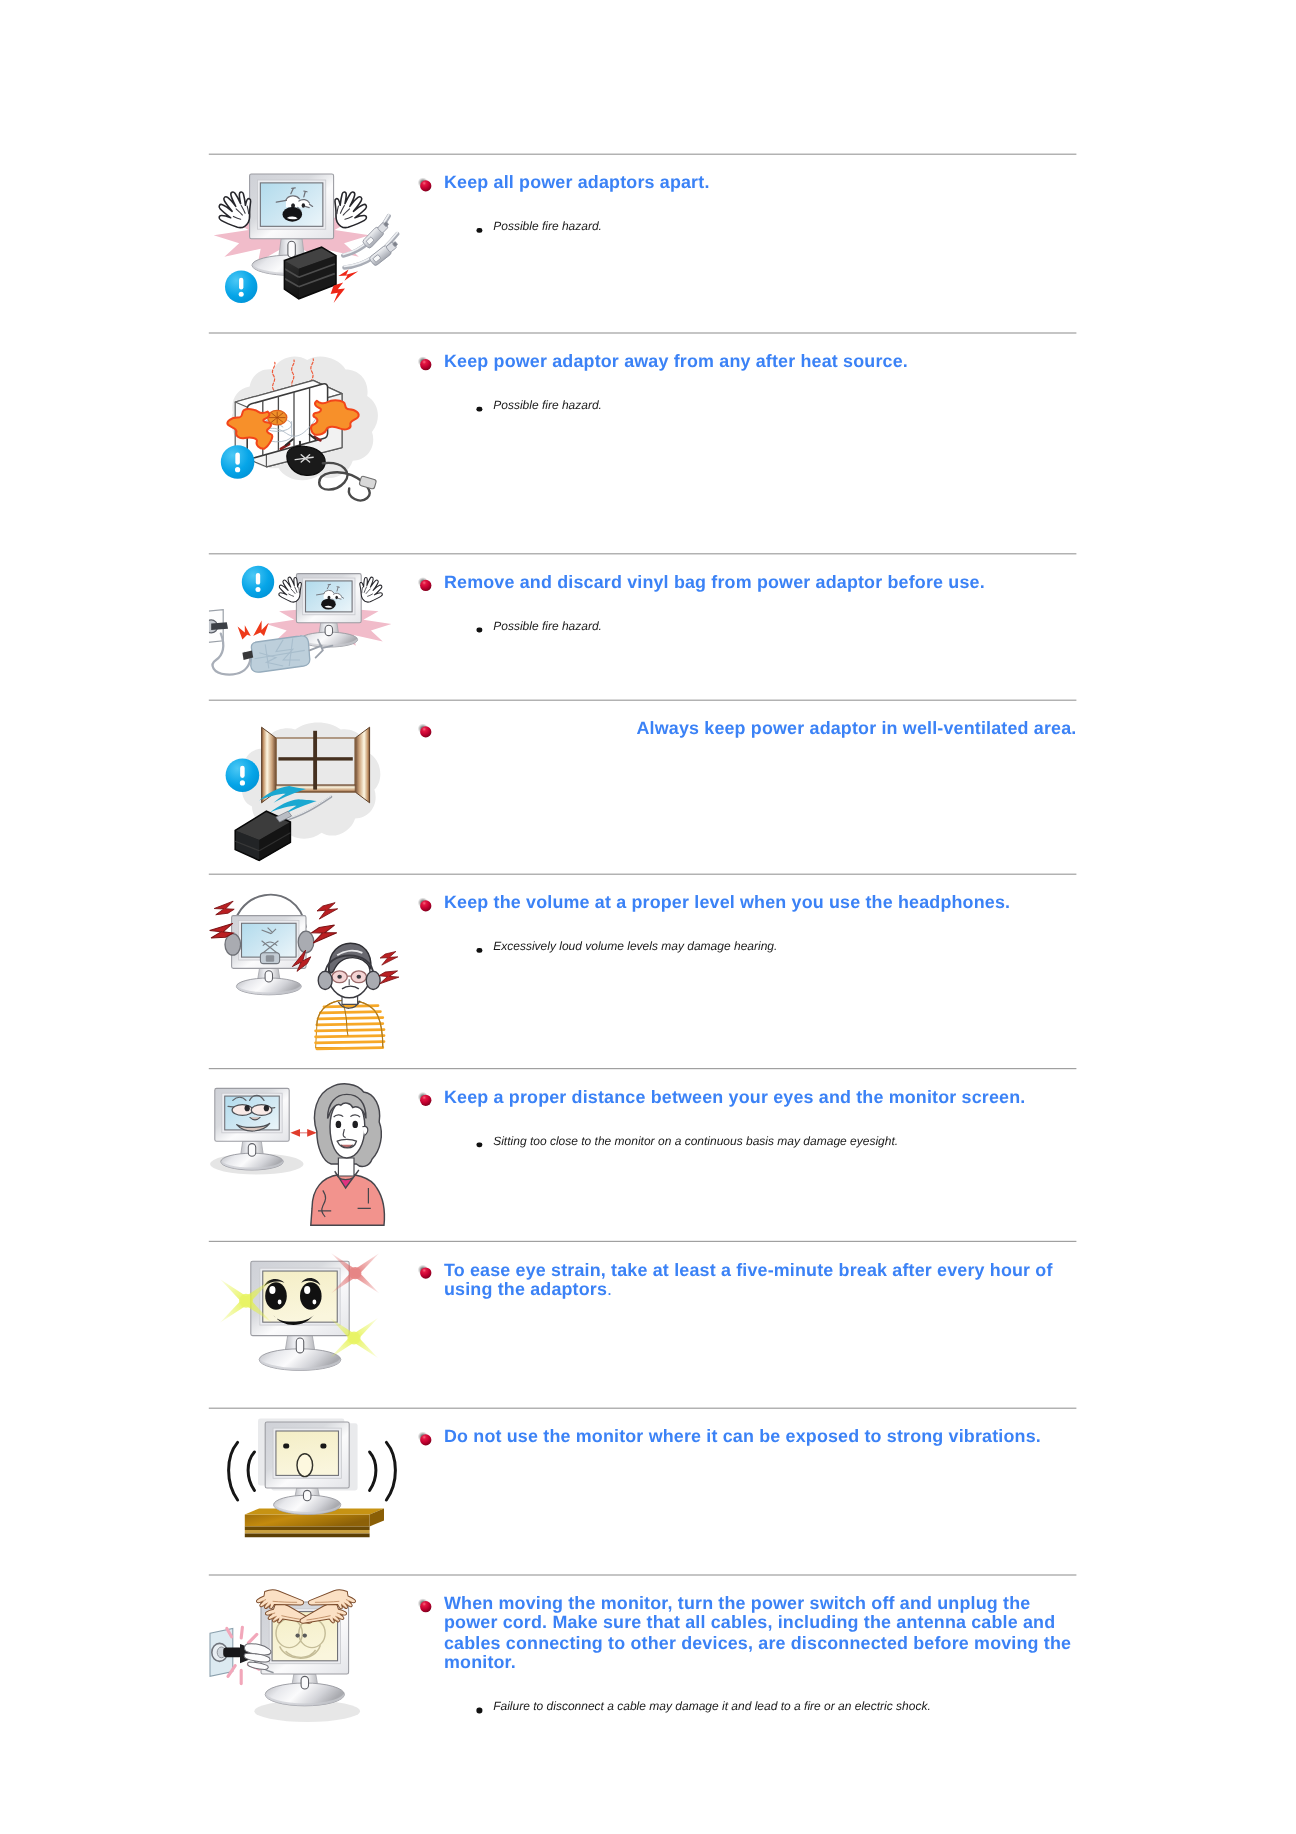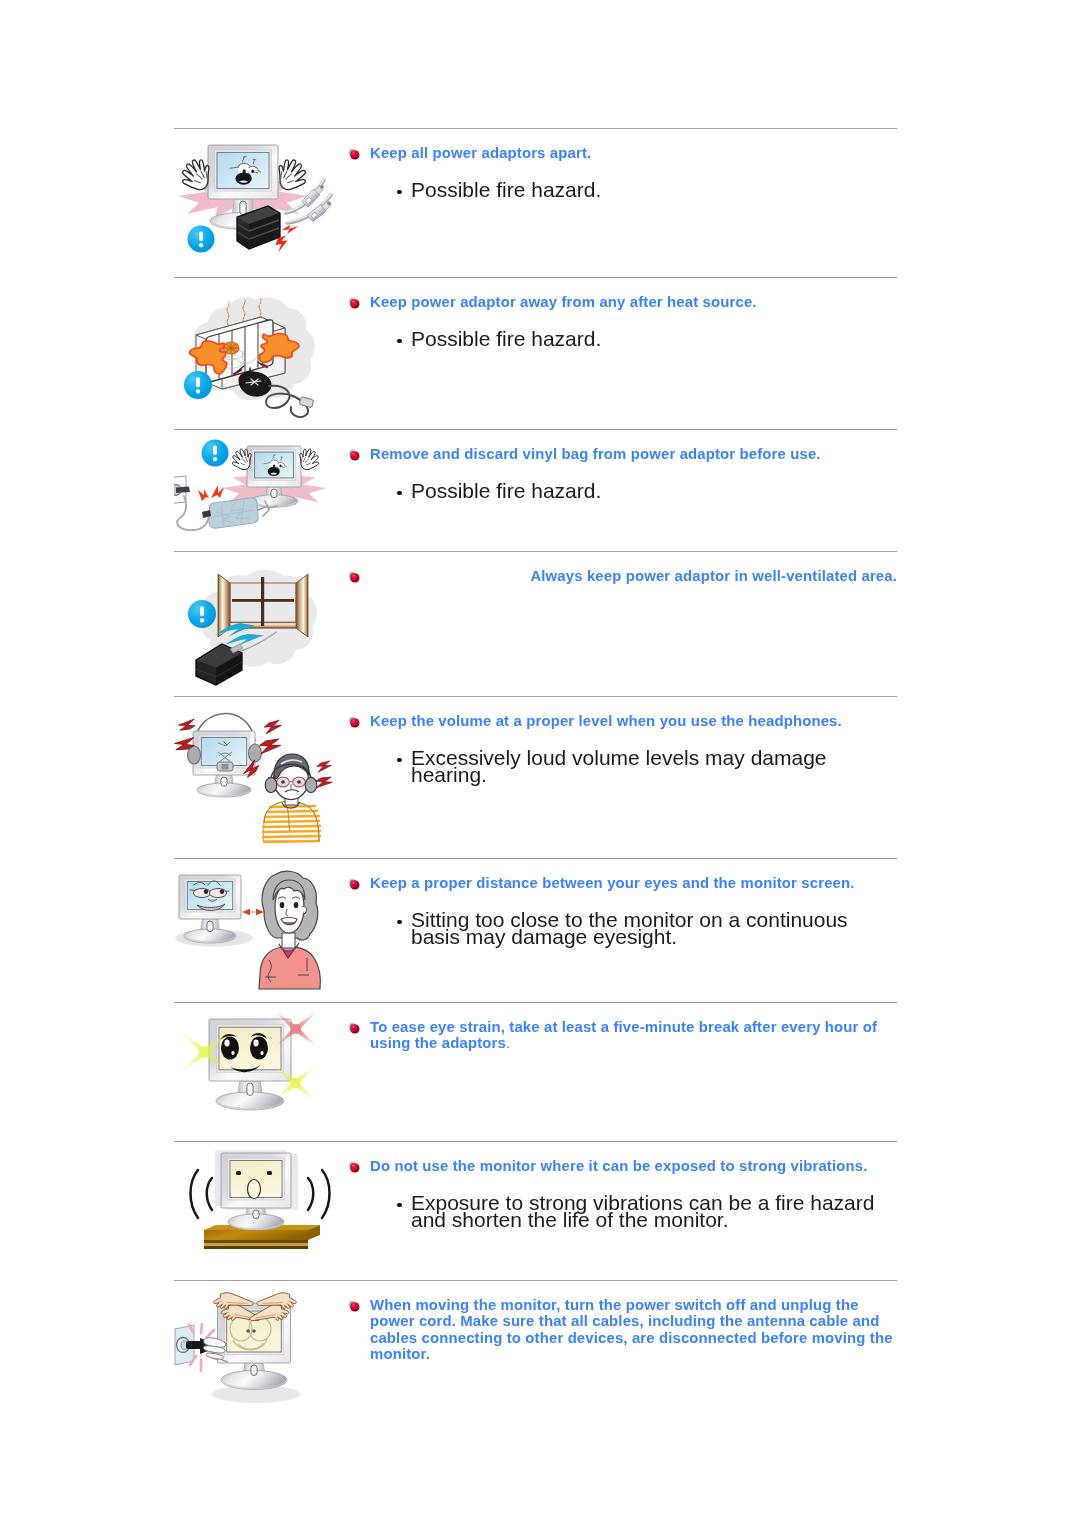--- a/index.html
+++ b/index.html
@@ -17,22 +17,22 @@
   .art { position:absolute; left:0; top:0; }
   .art svg { display:block; }
   .txt { position:absolute; left:0; top:0; right:0; }
   .head { position:relative; padding-left:196px; padding-top:15.7px; }
   .ball { position:absolute; left:174px; top:19px; width:13px; height:13px; }
   .ball svg { display:block; }
   .head-text { font-size:14.9px; font-weight:bold; color:#3b82f6; line-height:16.5px;
                display:block; letter-spacing:0.01em; }
   .hsuf { font-weight: normal; }
   ul.bl { margin: 19.5px 0 0 0; padding: 0; list-style: none; }
-  ul.bl li { position:relative; font-size:21px; line-height:17.2px; color:#1a1a1a;
-             padding-left:237px; padding-right:3px; }
+  ul.bl li { position:relative; font-size:10px; line-height:17.2px; color:#1a1a1a;
+             padding-left:237px; padding-right:3px;font-style:italic; }
   ul.bl li::before { content:""; position:absolute; left:223px; top:9.2px;
                      width:4.6px; height:4.6px; border-radius:50%; background:#111; }
 </style>
 </head>
 <body>
 
 <div class="page">
   <div class="rows" id="rows">
       <div class="row" style="height: 149px;">
         <div class="row-inner">
@@ -390,21 +390,21 @@
                 </svg>
               </span>
           <span class="head-text"><span>Keep power adaptor away from any after heat source.</span></span>
         </div>
         <ul class="bl">
               <li>Possible fire hazard.</li>
             </ul>
       </div>
     </div>
       </div>
-      <div class="row" style="height: 122px;">
+      <div class="row" style="height: 122px; margin-top: 32px;">
         <div class="row-inner">
       <div class="art">
 <svg viewBox="0 0 172 120" width="172" height="120">
 
 <defs>
  <linearGradient id="bez" x1="0" y1="0" x2="1" y2="1">
   <stop offset="0%" stop-color="#cfd1d7"></stop>
                   <stop offset="38%" stop-color="#d8dade"></stop>
   <stop offset="58%" stop-color="#fbfbfc"></stop>
                   <stop offset="100%" stop-color="#e4e5e9"></stop>
@@ -1311,23 +1311,20 @@
                       <stop offset="35%" stop-color="#6a6a6a" stop-opacity="0.85"></stop>
                       <stop offset="100%" stop-color="#9a9a9a" stop-opacity="0"></stop>
                     </radialGradient>
                   </defs>
                   <circle cx="4.4" cy="4.2" r="4.4" fill="url(#rs7)"></circle>
                   <circle cx="6.8" cy="6.9" r="4.7" fill="url(#rb7)"></circle>
                 </svg>
               </span>
           <span class="head-text"><span>Do not use the monitor where it can be exposed to strong vibrations.</span></span>
         </div>
-        <ul class="bl">
-              <li>Exposure to strong vibrations can be a fire hazard and shorten the life of the monitor.</li>
-            </ul>
       </div>
     </div>
       </div>
       <div class="row" style="height: 170px;">
         <div class="row-inner">
       <div class="art">
 <svg viewBox="0 0 172 150" width="172" height="150">
 
 <defs>
  <linearGradient id="bez" x1="0" y1="0" x2="1" y2="1">
@@ -1500,17 +1497,20 @@
                       <stop offset="35%" stop-color="#6a6a6a" stop-opacity="0.85"></stop>
                       <stop offset="100%" stop-color="#9a9a9a" stop-opacity="0"></stop>
                     </radialGradient>
                   </defs>
                   <circle cx="4.4" cy="4.2" r="4.4" fill="url(#rs8)"></circle>
                   <circle cx="6.8" cy="6.9" r="4.7" fill="url(#rb8)"></circle>
                 </svg>
               </span>
           <span class="head-text"><span>When moving the monitor, turn the power switch off and unplug the power cord. Make sure that all cables, including the antenna cable and cables connecting to other devices, are disconnected before moving the monitor.</span></span>
         </div>
+        <ul class="bl">
+              <li>Failure to disconnect a cable may damage it and lead to a fire or an electric shock.</li>
+            </ul>
       </div>
     </div>
       </div>
     </div>
 </div>
 
 </body></html>

